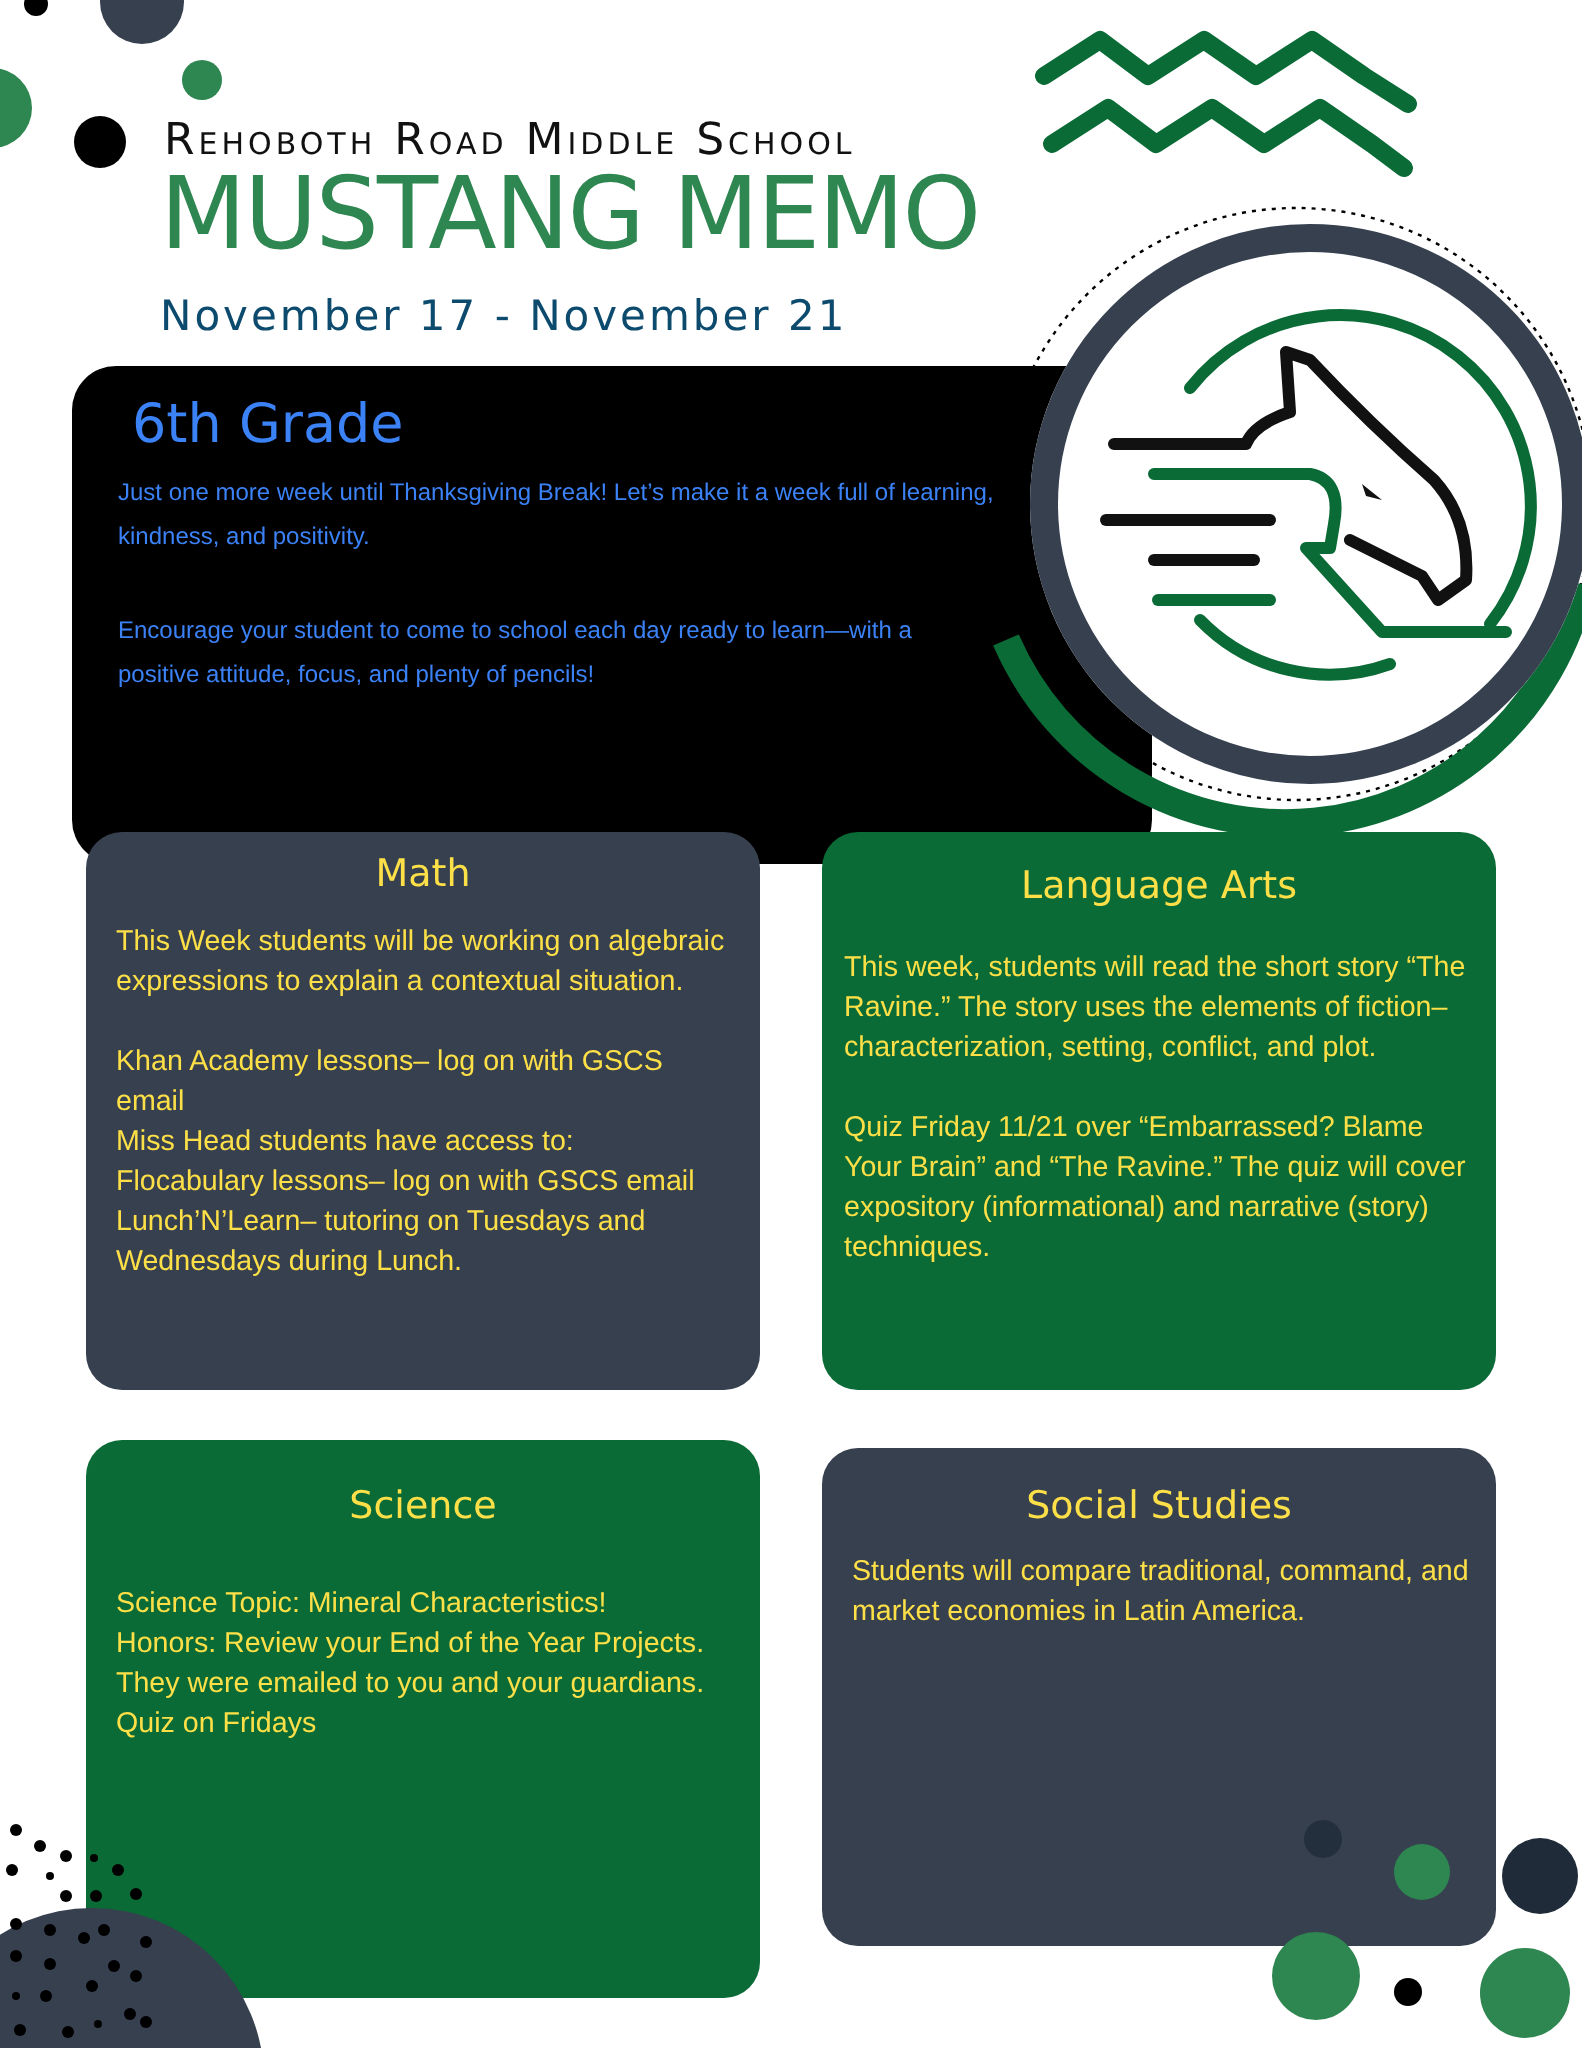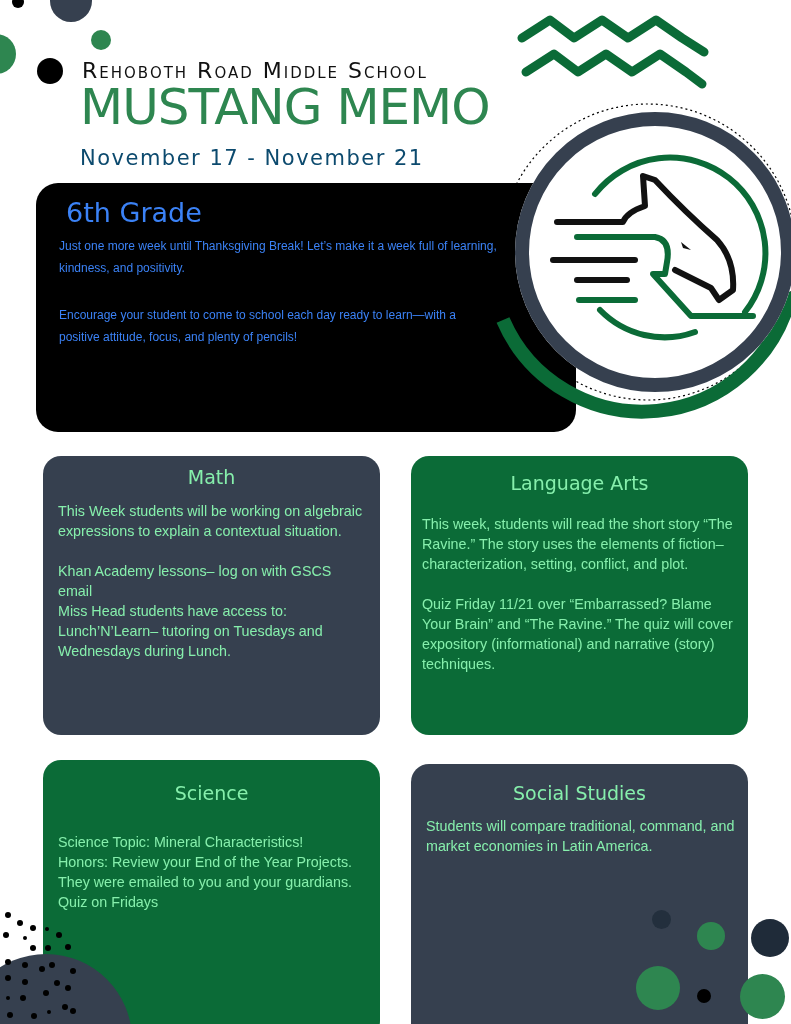--- a/index.html
+++ b/index.html
@@ -5,21 +5,21 @@
     html, body { margin: 0; padding: 0; }
     body { width: 791px; height: 1024px; position: relative; overflow: hidden; background: #ffffff; font-family: "Liberation Sans", sans-serif; }
     .abs { position: absolute; }
     .dot { position: absolute; border-radius: 50%; }
     .school { left: 82px; top: 58px; font-family: "DejaVu Sans", sans-serif; font-size: 22px; letter-spacing: 2px; color: #111; font-variant: small-caps; white-space: nowrap; }
     .memo { left: 80px; top: 77px; font-family: "DejaVu Sans", sans-serif; font-size: 50px; color: #2e8650; letter-spacing: -1px; white-space: nowrap; line-height: 60px; }
     .dates { left: 80px; top: 146px; font-family: "DejaVu Sans", sans-serif; font-size: 21px; letter-spacing: 1.5px; color: #0c4a6e; white-space: nowrap; }
     .grade-box { left: 36px; top: 183px; width: 540px; height: 249px; background: #000; border-radius: 22px; color: #3b82f6; }
     .grade-title { position: absolute; left: 30px; top: 14px; font-family: "DejaVu Sans", sans-serif; font-size: 27px; }
     .grade-p { position: absolute; left: 23px; width: 440px; font-size: 12px; line-height: 22px; }
-    .card { position: absolute; border-radius: 18px; color: #86efac; margin-top: 40px; }
+    .card { position: absolute; border-radius: 18px; color: #fde047; }
     .card.slate { background: #36404f; }
     .card.green { background: #0b6b37; }
     .card-title { position: absolute; left: 0; right: 0; text-align: center; font-family: "DejaVu Sans", sans-serif; font-size: 19px; }
     .card-body { position: absolute; left: 15px; right: 12px; font-size: 14.3px; line-height: 20px; }
     .card-body p { margin: 0 0 20px 0; }
     .logo { left: 495px; top: 92px; width: 300px; height: 330px; }
   </style>
 </head>
 <body>
 
@@ -58,20 +58,21 @@
   <line x1="84" y1="208" x2="140" y2="208" stroke="#0b6b37" stroke-width="6" stroke-linecap="round"></line>
   <path d="M186 150 L196 158 L188 156 Z" fill="#111"></path>
 </svg>
 
 <div class="card slate" style="left:43px;top:416px;width:337px;height:279px;">
   <div class="card-title" style="top:10px;">Math</div>
   <div class="card-body" style="top:45px;">
     <p>This Week students will be working on algebraic expressions to explain a contextual situation.</p>
     <div>Khan Academy lessons– log on with GSCS email</div>
     <div>Miss Head students have access to:</div>
+    <div>Flocabulary lessons– log on with GSCS email</div>
     <div>Lunch’N’Learn– tutoring on Tuesdays and Wednesdays during Lunch.</div>
   </div>
 </div>
 
 <div class="card green" style="left:411px;top:416px;width:337px;height:279px;">
   <div class="card-title" style="top:16px;">Language Arts</div>
   <div class="card-body" style="top:58px;left:11px;">
     <p>This week, students will read the short story “The Ravine.” The story uses the elements of fiction– characterization, setting, conflict, and plot.</p>
     <p>Quiz Friday 11/21 over “Embarrassed? Blame Your Brain” and “The Ravine.” The quiz will cover expository (informational) and narrative (story) techniques.</p>
   </div>
@@ -79,21 +80,21 @@
 
 <div class="card green" style="left:43px;top:720px;width:337px;height:279px;">
   <div class="card-title" style="top:22px;">Science</div>
   <div class="card-body" style="top:72px;">
     <div>Science Topic: Mineral Characteristics!</div>
     <div>Honors: Review your End of the Year Projects. They were emailed to you and your guardians.</div>
     <div>Quiz on Fridays</div>
   </div>
 </div>
 
-<div class="card slate" style="left:411px;top:724px;width:337px;height:279px;">
+<div class="card slate" style="left:411px;top:724px;width:337px;height:249px;">
   <div class="card-title" style="top:18px;">Social Studies</div>
   <div class="card-body" style="top:52px;">
     <p>Students will compare traditional, command, and market economies in Latin America.</p>
   </div>
 </div>
 
 <div class="dot" style="left:-40px;top:954px;width:172px;height:172px;background:#36404f;"></div>
 <svg class="abs" style="left:0;top:908px;" width="80" height="116" viewBox="0 0 80 116">
   <g fill="#000">
     <circle cx="8" cy="7" r="3"></circle>

